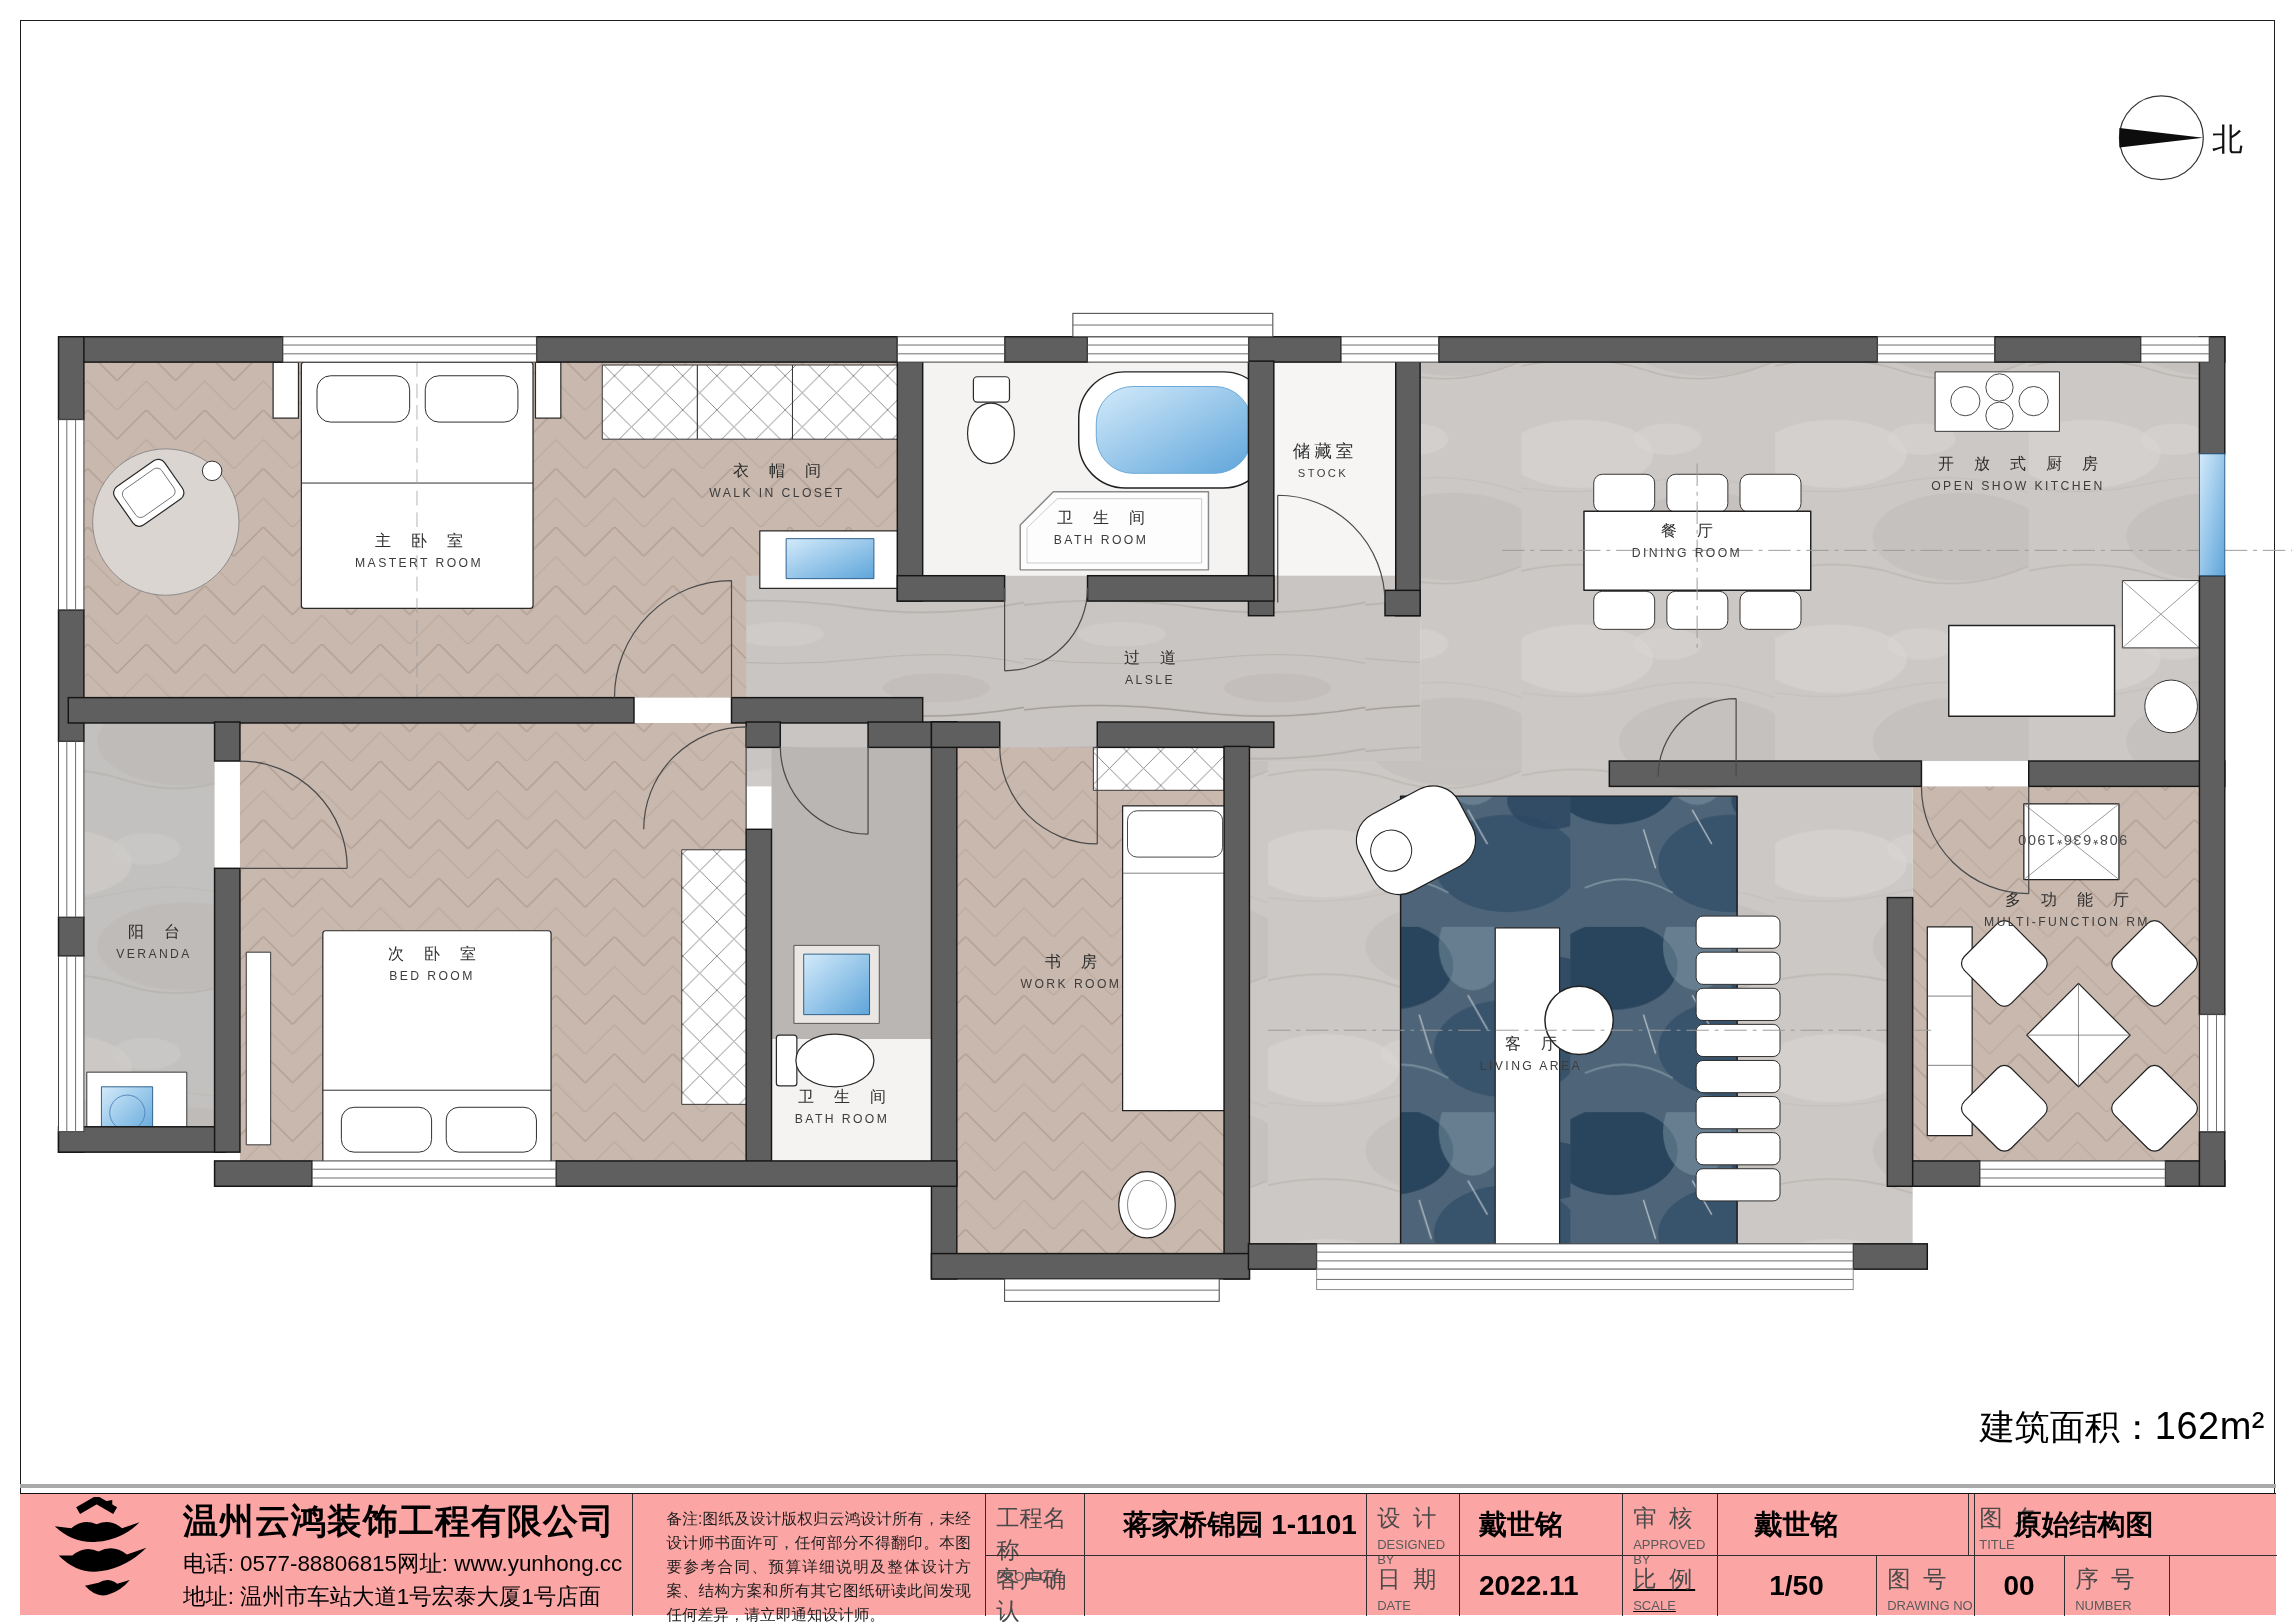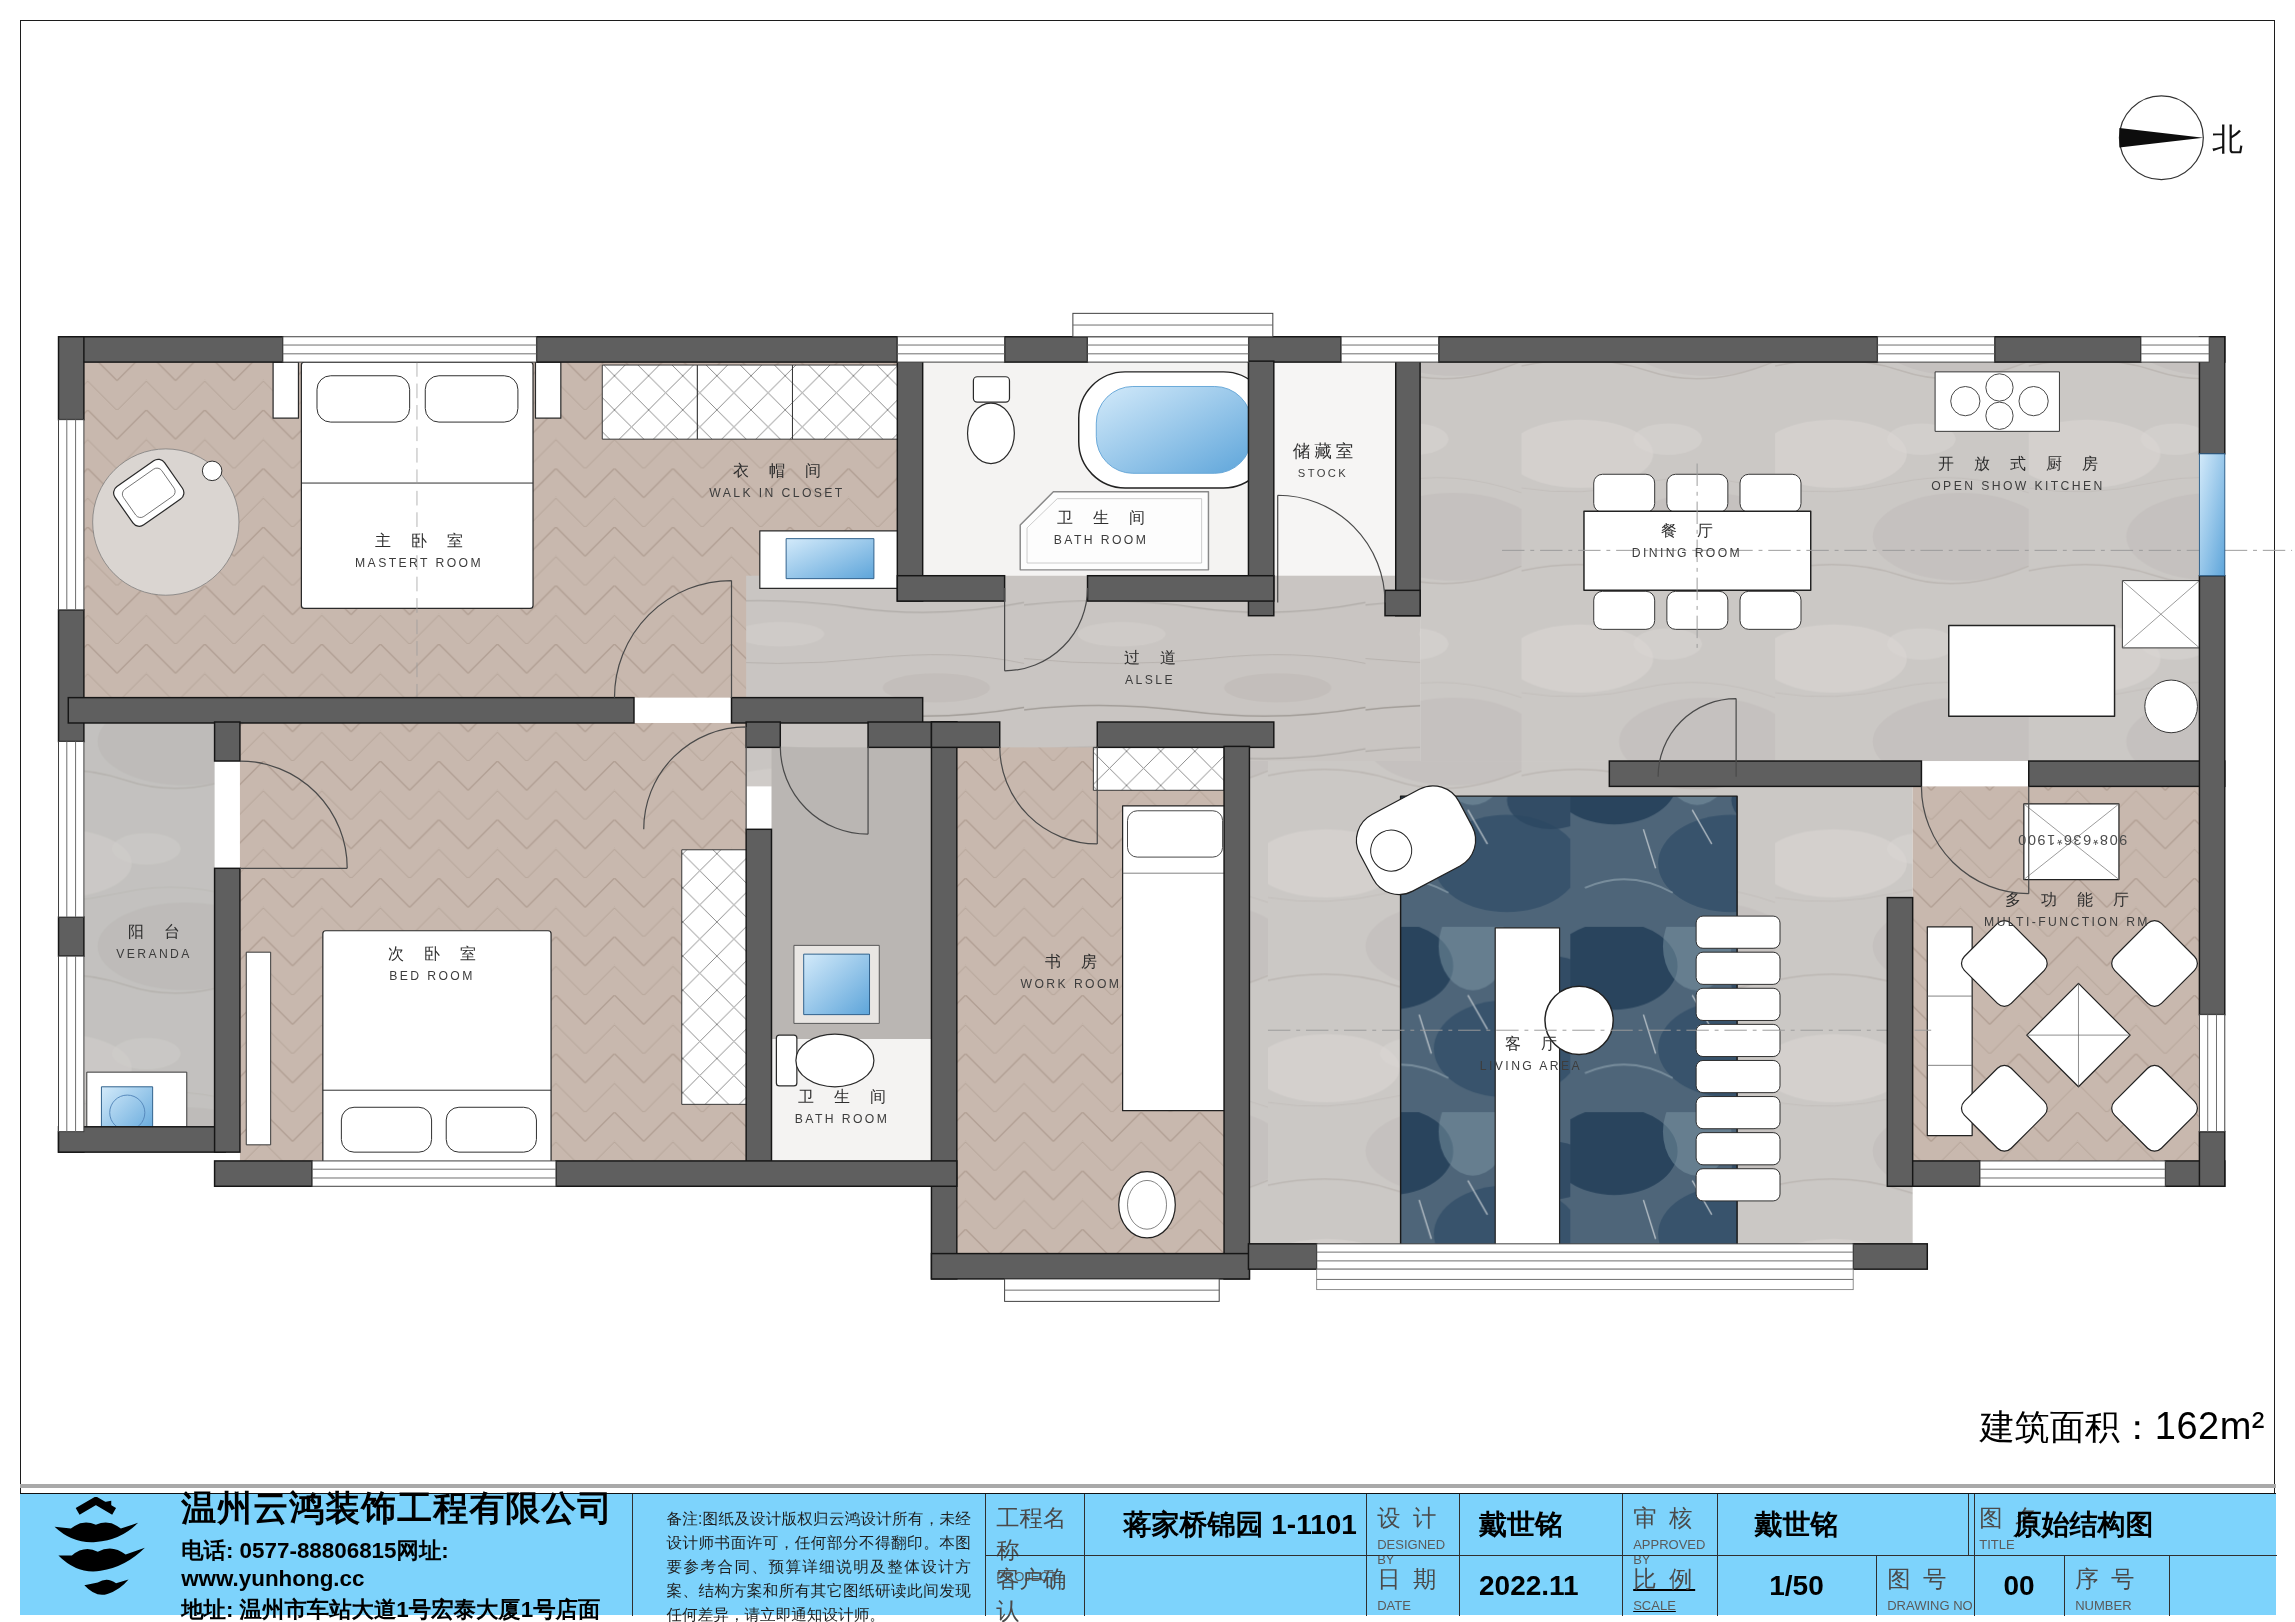--- a/index.html
+++ b/index.html
@@ -12,28 +12,28 @@
   .rlabel .en{font-size:12.2px;letter-spacing:2.4px;color:#3d3d3d;margin-top:3.9px;}
   .rlabel.sm .cn{font-size:17.6px;letter-spacing:3.9px;text-indent:3.9px;}
   .rlabel.sm .en{font-size:11.2px;}
   .dim{position:absolute;left:2072px;top:840px;transform:translate(-50%,-50%) rotate(180deg);font-size:14.6px;color:#4d4d4d;letter-spacing:1.5px;z-index:5;}
   .north-label{position:absolute;left:2212px;top:119px;font-size:31px;color:#111;z-index:5;}
   .area-note{position:absolute;top:1404px;right:30px;z-index:5;display:flex;align-items:baseline;font-weight:normal;color:#000;}
   .area-note .al{font-size:35px;}
   .area-note .av{font-size:38px;letter-spacing:0.5px;}
   
   .grayline{position:absolute;left:19.5px;right:19.5px;top:1484px;height:4.4px;background:#a9a9a9;z-index:6;}
-  .tband{position:absolute;left:19.5px;top:1493px;width:2256px;height:122px;border-top:1.5px solid #111;border-bottom:0;box-sizing:border-box;z-index:6;background:#7dd3fc;}
+  .tband{position:absolute;left:19.5px;top:1493px;width:2256px;height:122px;border-top:1.5px solid #111;border-bottom:0;box-sizing:border-box;z-index:6;background:#fca5a5;}
   .cell{position:absolute;box-sizing:border-box;border-left:1px solid #2f2f2f;}
   .cell.first{border-left:none;}
   .midline{position:absolute;left:965px;top:61px;height:1px;width:1292px;background:#2f2f2f;}
   .co{display:flex;align-items:center;padding-left:24.4px;}
   .co-text{margin-left:22px;}
   .co-name{font-size:35px;font-weight:bold;color:#000;letter-spacing:1px;}
-  .co-line{font-size:22.4px;font-weight:bold;color:#000;margin-top:2.9px;}
+  .co-line{font-size:22.4px;font-weight:normal;color:#000;margin-top:2.9px;}
   .notes{padding:12.7px 13.7px 0 12.7px;font-size:15.6px;line-height:1.55;color:#1f1f1f;text-align:justify;}
   .flabel{padding:7.8px 0 0 10.7px;}
   .flabel .cn{font-size:23.4px;color:#4a4a4a;letter-spacing:2.9px;}
   .flabel .en{font-size:13px;color:#5a5a5a;margin-top:2.9px;}
   .fvalue{display:flex;align-items:center;font-size:28px;font-weight:bold;color:#000;}
   .fvalue.ctr{justify-content:center;}
   .fvalue.pad{padding-left:39px;}
 </style>
 </head>
 <body>

